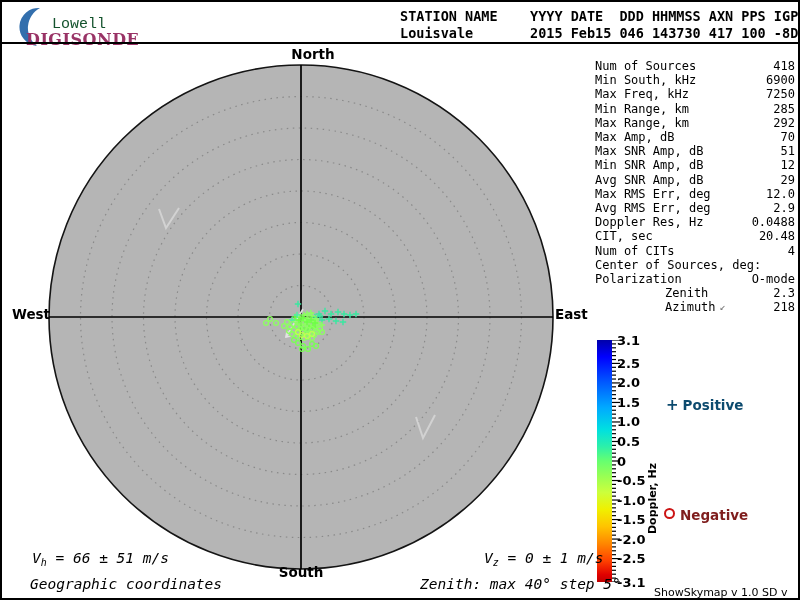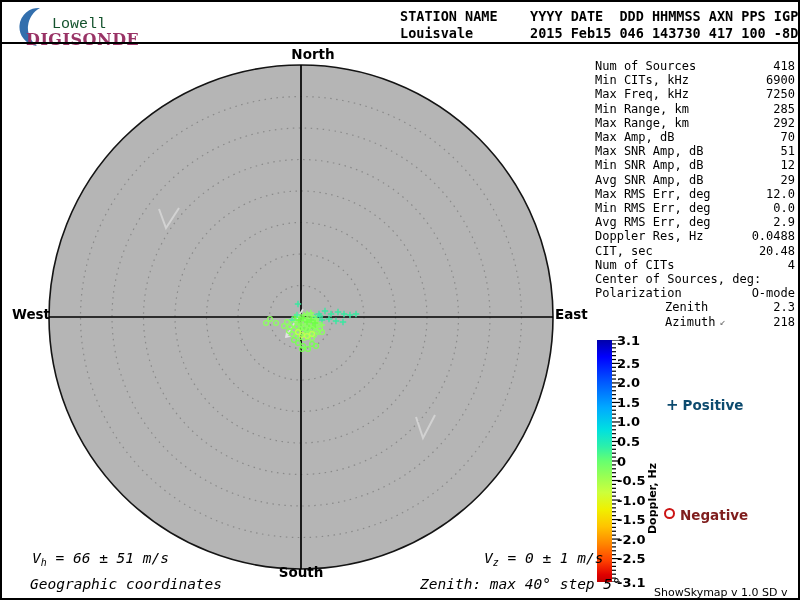--- a/index.html
+++ b/index.html
@@ -168,30 +168,29 @@
 <span>Louisvale       2015 Feb15 046 143730 417 100 -8D</span></pre>
   <div class="hdr-rule"></div>
 
   <div class="compass c-north">North</div>
   <div class="compass c-south">South</div>
   <div class="compass c-west">West</div>
   <div class="compass c-east">East</div>
 
   <div class="stats" id="stats-panel">
       <div class="stat-row"><span class="stat-label">Num of Sources</span><span>418</span></div>
-      <div class="stat-row"><span class="stat-label">Min CITs, kHz</span><span>6900</span></div>
+      <div class="stat-row"><span class="stat-label">Min South, kHz</span><span>6900</span></div>
       <div class="stat-row"><span class="stat-label">Max Freq, kHz</span><span>7250</span></div>
       <div class="stat-row"><span class="stat-label">Min Range, km</span><span>285</span></div>
       <div class="stat-row"><span class="stat-label">Max Range, km</span><span>292</span></div>
       <div class="stat-row"><span class="stat-label">Max Amp, dB</span><span>70</span></div>
       <div class="stat-row"><span class="stat-label">Max SNR Amp, dB</span><span>51</span></div>
       <div class="stat-row"><span class="stat-label">Min SNR Amp, dB</span><span>12</span></div>
       <div class="stat-row"><span class="stat-label">Avg SNR Amp, dB</span><span>29</span></div>
       <div class="stat-row"><span class="stat-label">Max RMS Err, deg</span><span>12.0</span></div>
-      <div class="stat-row"><span class="stat-label">Min RMS Err, deg</span><span>0.0</span></div>
       <div class="stat-row"><span class="stat-label">Avg RMS Err, deg</span><span>2.9</span></div>
       <div class="stat-row"><span class="stat-label">Doppler Res, Hz</span><span>0.0488</span></div>
       <div class="stat-row"><span class="stat-label">CIT, sec</span><span>20.48</span></div>
       <div class="stat-row"><span class="stat-label">Num of CITs</span><span>4</span></div>
       <div class="stat-row"><span class="stat-label">Center of Sources, deg:</span><span></span></div>
       <div class="stat-row"><span class="stat-label">Polarization</span><span>O-mode</span></div>
       <div class="stat-row indent"><span class="stat-label">Zenith</span><span>2.3</span></div>
       <div class="stat-row indent"><span class="stat-label">Azimuth<span class="stat-icon">↙</span></span><span>218</span></div>
     </div>
 

